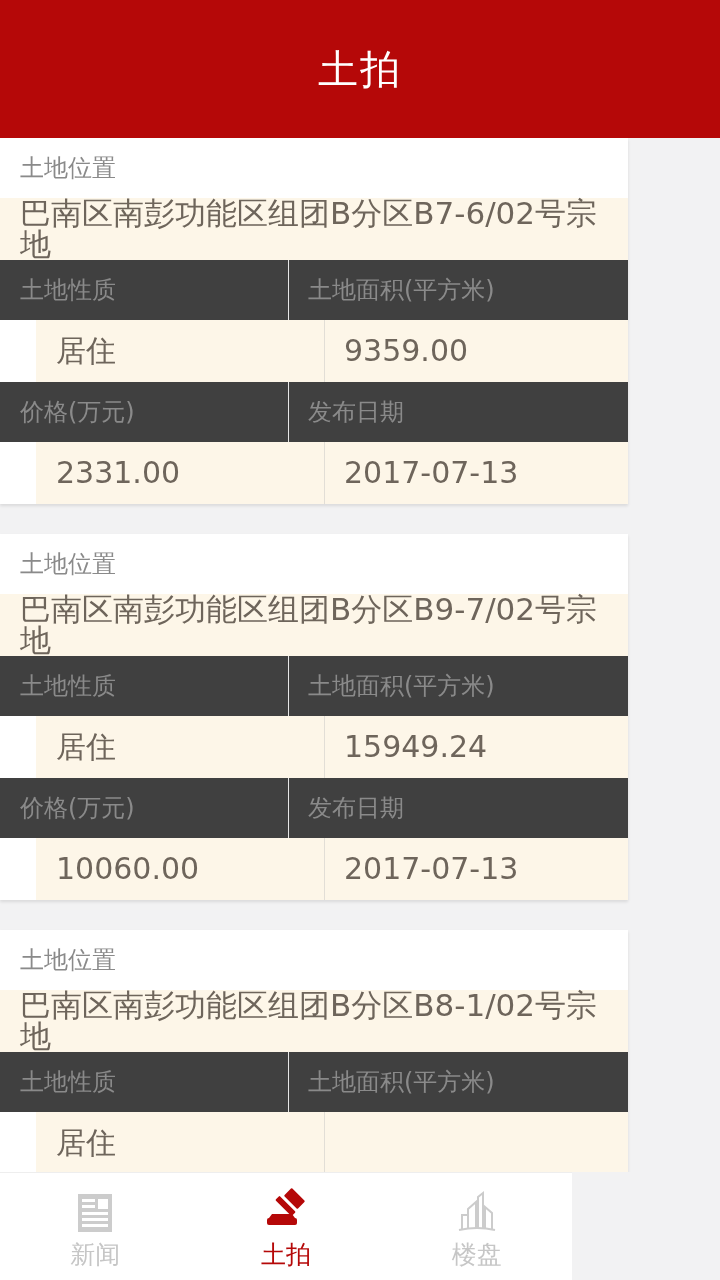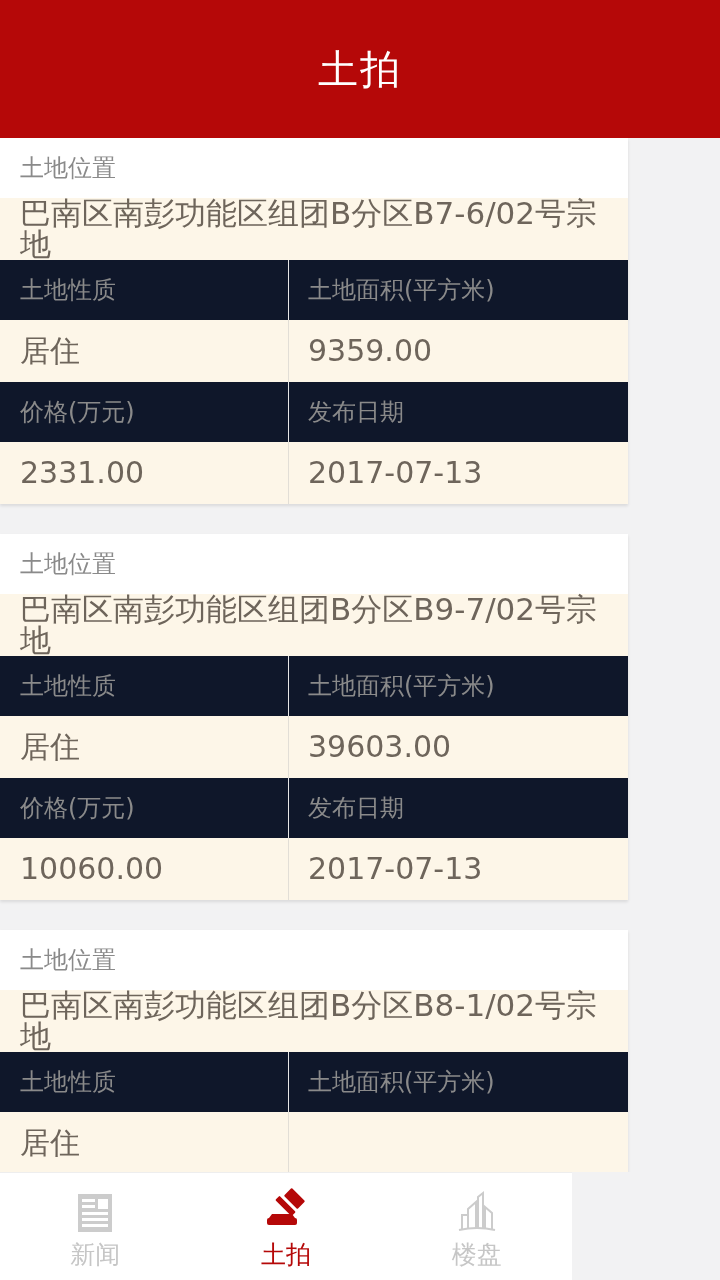--- a/index.html
+++ b/index.html
@@ -51,22 +51,22 @@
   
   .row-value-full {
     height:62px;
     background:#fdf6e8;
     display:flex; align-items:flex-start;
     padding-left:20px;
   }
 
   
   .row2 { display:flex; height:60px; position:relative; }
-  .row2.label { background:#0f172a; }
-  .row2.value { background:#fdf6e8; height:62px; }
+  .row2.label { background:#404040; }
+  .row2.value { background:#fdf6e8; height:62px;margin-left:36px; }
   .cell {
     flex:0 0 288px;
     display:flex; align-items:center;
     padding-left:20px;
   }
   .cell.second { flex:1 1 auto; }
 
   
   .vdiv {
     position:absolute;
@@ -185,21 +185,21 @@
         <div class="cell second">
           <span class="lbl">土地面积(平方米)</span>
         </div>
       </div>
       <div class="row2 value">
         <div class="vdiv"></div>
         <div class="cell">
           <span class="val">居住</span>
         </div>
         <div class="cell second">
-          <span class="val">39603.00</span>
+          <span class="val">15949.24</span>
         </div>
       </div>
       <div class="row2 label">
         <div class="vdiv"></div>
         <div class="cell">
           <span class="lbl">价格(万元)</span>
         </div>
         <div class="cell second">
           <span class="lbl">发布日期</span>
         </div>

